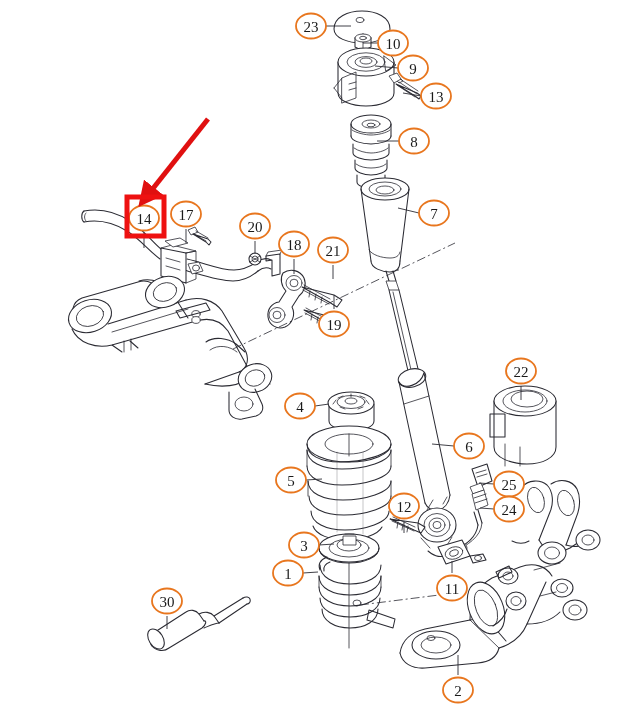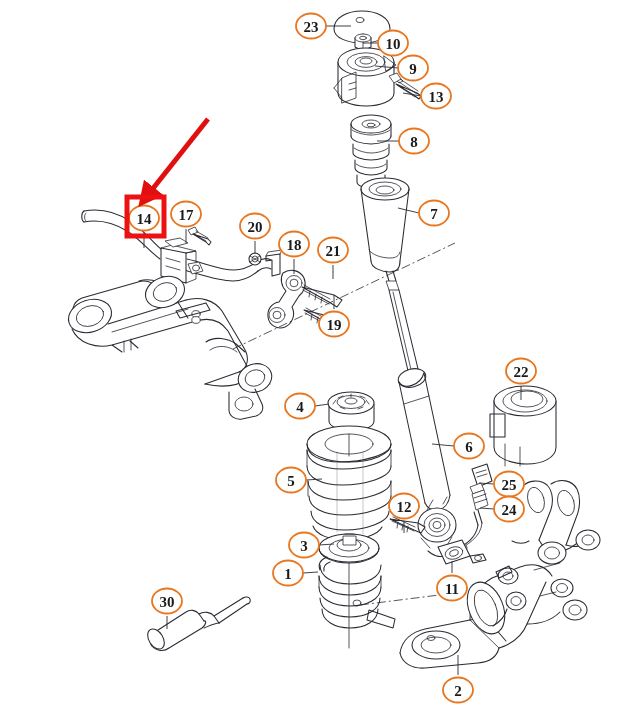--- a/index.html
+++ b/index.html
@@ -1,18 +1,18 @@
 <!DOCTYPE html>
 <html><head>
 <meta charset="utf-8">
 <style>
   html,body{margin:0;padding:0;background:#ffffff;}
   body{width:633px;height:717px;overflow:hidden;
        font-family:"Liberation Sans",sans-serif;}
-  #stage{position:relative;width:504px;height:717px;background:#fff;font-weight:bold;}
+  #stage{position:relative;width:504px;height:717px;background:#fff;}
   #stage svg{position:absolute;left:0;top:0;}
   .callout-num{font-family:"Liberation Serif",serif;font-size:15px;fill:#1a1a1a;
                text-anchor:middle;dominant-baseline:central;}
 </style>
 </head>
 <body>
 
 <div id="stage">
 
   <svg width="633" height="717" viewBox="0 0 633 717">

